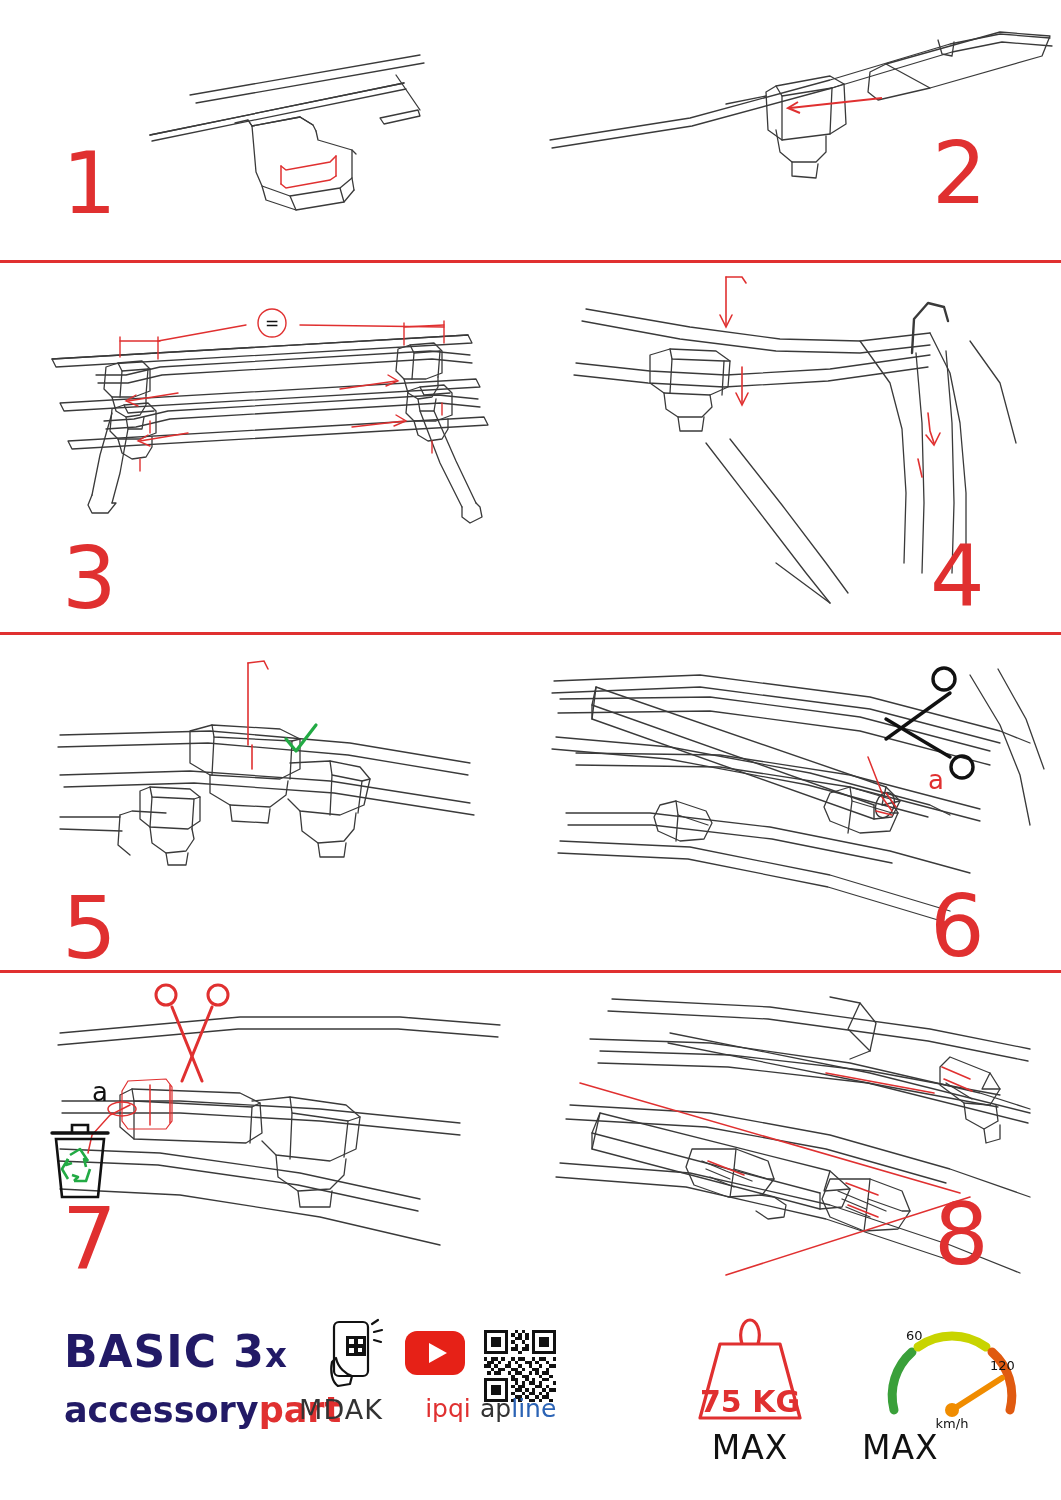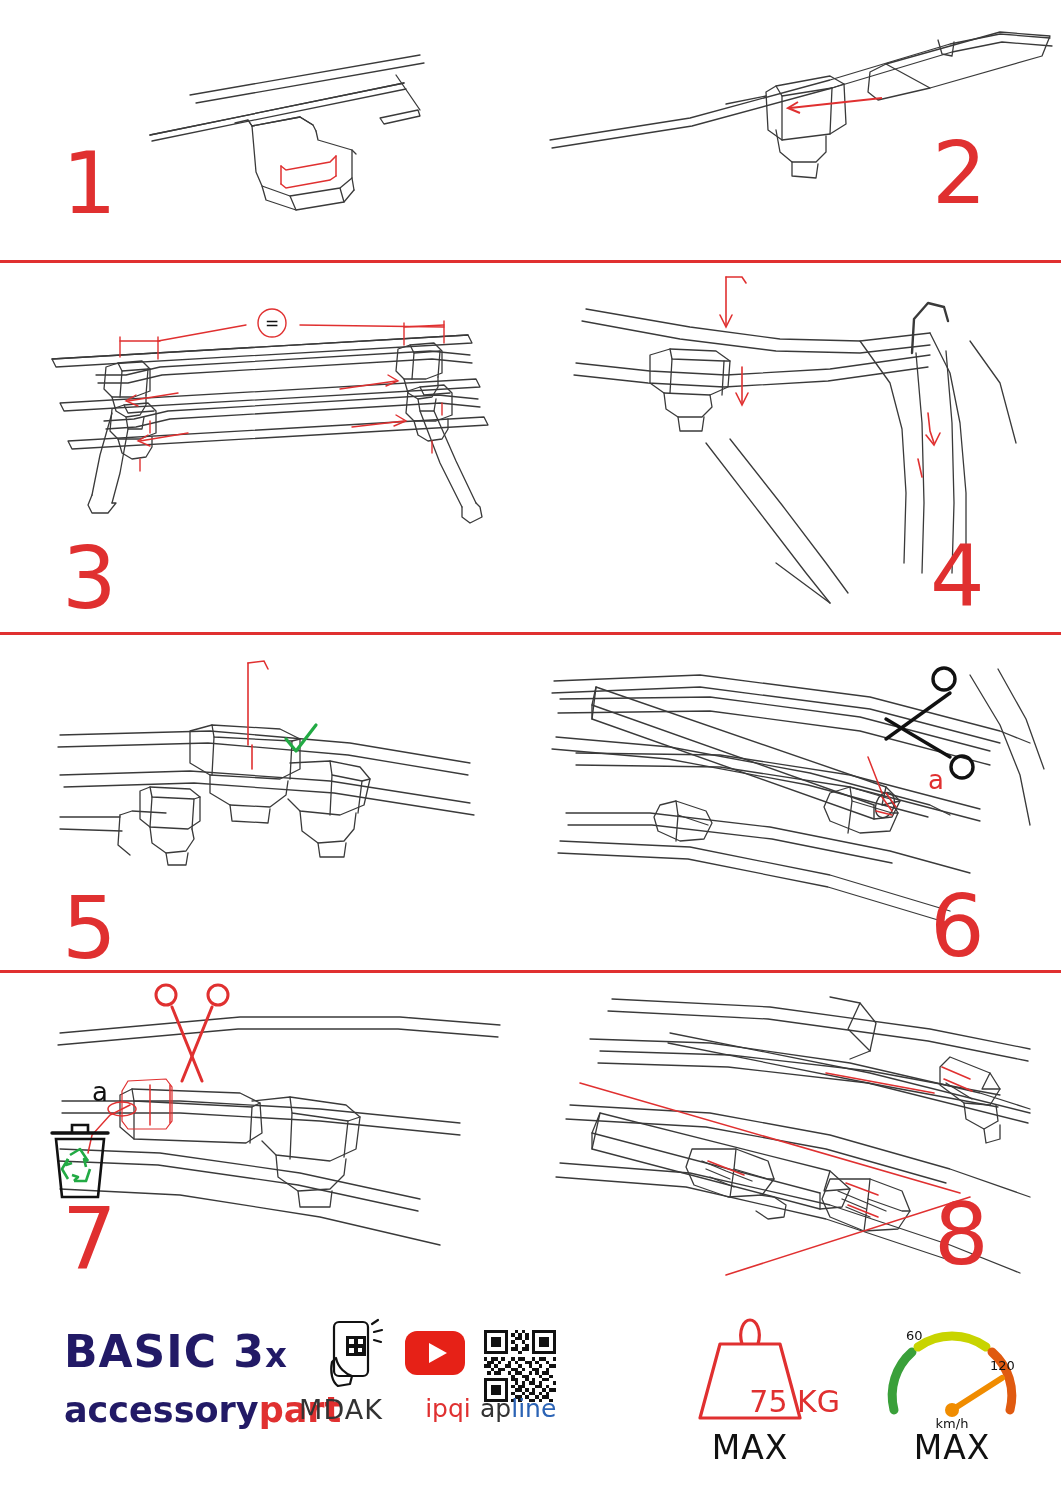--- a/index.html
+++ b/index.html
@@ -136,32 +136,32 @@
     font-size: 33px;
     color: #111;
     letter-spacing: 1px;
     margin-top: 4px;
   }
   .speedblock {
     position: absolute;
     left: 862px;
     top: 10px;
     width: 180px;
-    text-align: center;
+    text-align: left;
   }
   .weight-value {
     position: absolute;
     left: 0;
     top: 74px;
     width: 180px;
-    text-align: right;
+    text-align: center;
     font-family: "DejaVu Sans", sans-serif;
     font-size: 30px;
     color: #e03030;
-    font-weight: normal;
+    font-weight: bold;
   }
   .kmh {
     font-family: "DejaVu Sans", sans-serif;
     font-size: 13px;
     fill: #111;
   }
   .qr {
     position: absolute;
   }
 </style>

